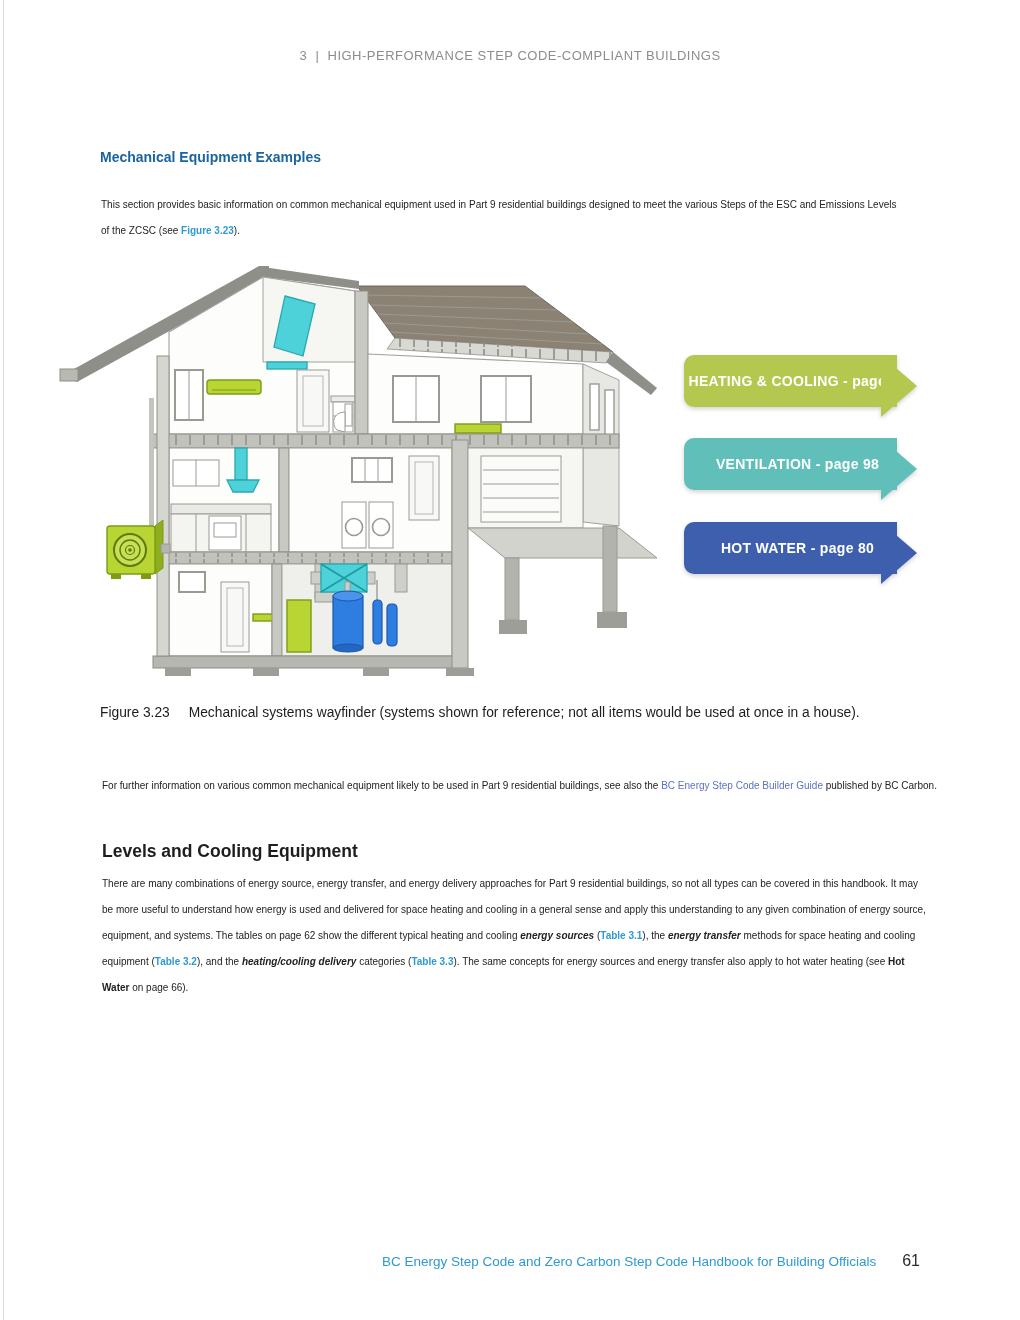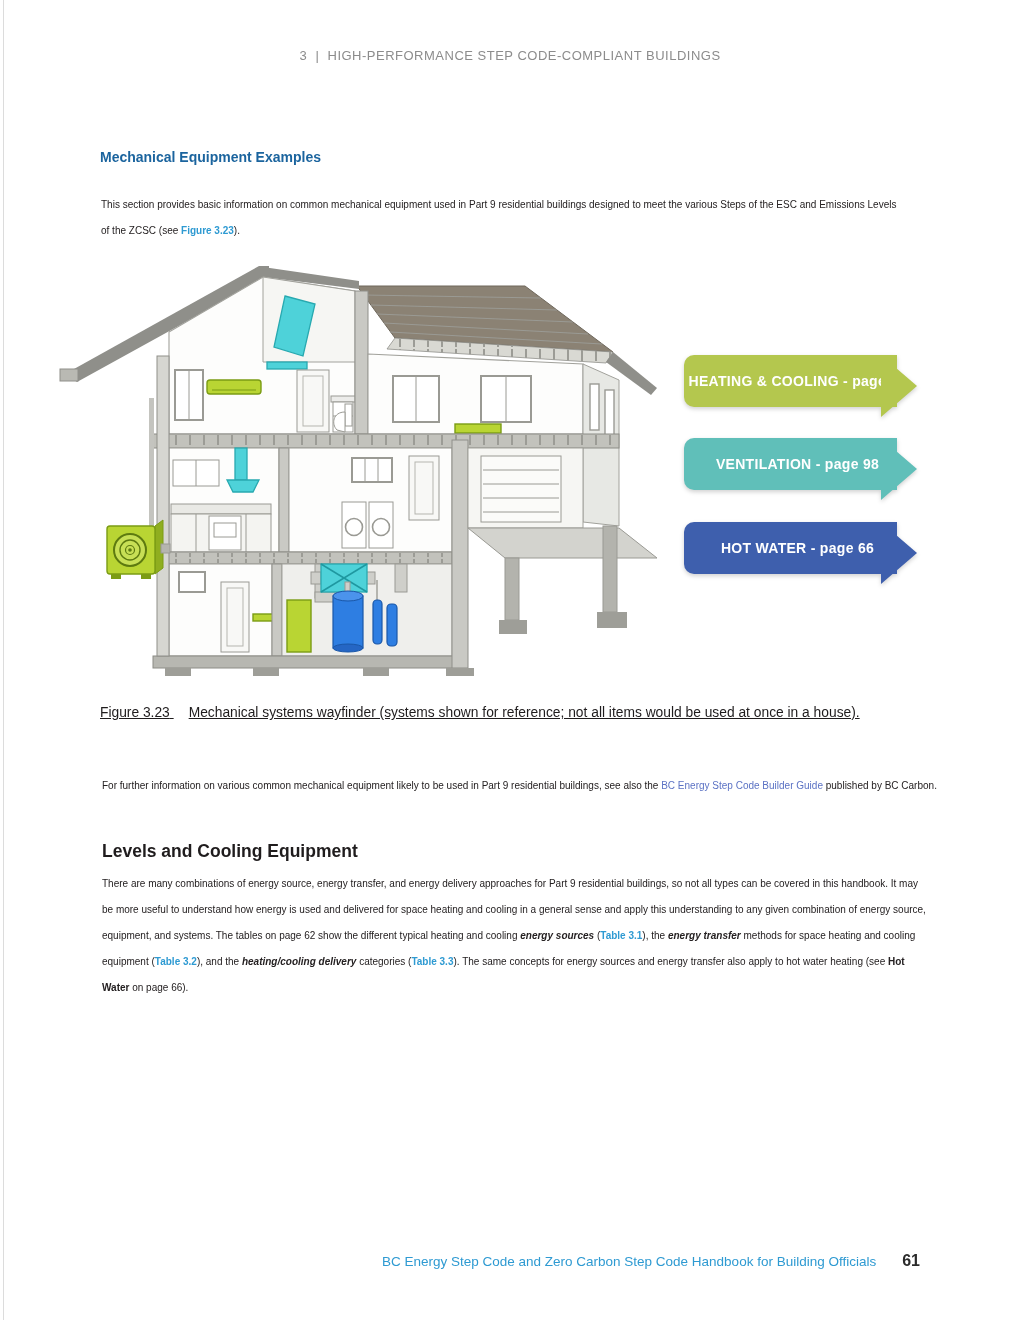--- a/index.html
+++ b/index.html
@@ -24,21 +24,21 @@
   #further-para{left:102px;top:763px;width:838px;}
   #hc-para{left:102px;top:861px;width:824px;}
   .seg-link{color:var(--link-blue,#2e9ad2);font-weight:600;}
   .seg-guide{color:var(--guide-link,#5b72c4);}
   .seg-bi{font-weight:700;font-style:italic;}
   .seg-b{font-weight:700;}
   .subsection-title{
     position:absolute;left:102px;top:826px;
     font-size:17.5px;font-weight:700;color:#1f1c1d;
   }
-  .figure-caption{position:absolute;left:100px;top:705px;font-size:13.8px;color:#1f1c1d;text-decoration:underline;}
+  .figure-caption{position:absolute;left:100px;top:705px;font-size:13.8px;color:#1f1c1d;}
   .figure-caption .cap-text{margin-left:15px;}
   
   .arrow{position:absolute;left:668px;height:62px;filter:drop-shadow(0 2px 2px rgba(0,0,0,.18));}
   .arrow-body{
     position:absolute;left:0;top:0;width:213px;height:52px;
     background:currentColor;border-radius:10px 0 0 10px;
     display:flex;align-items:center;justify-content:center;margin-left:16px;
   }
   .arrow-tip{
     position:absolute;left:213px;top:0;width:0;height:0;
@@ -48,21 +48,21 @@
   .arrow-label{
     color:#ffffff;font-size:14px;font-weight:700;letter-spacing:.3px;white-space:nowrap;
     padding-left:14px;
   }
   #arrow-0{top:355px;} #arrow-1{top:438px;} #arrow-2{top:522px;}
   .page-footer{
     position:absolute;left:100px;top:1252px;width:820px;
     display:flex;justify-content:flex-end;align-items:baseline;
   }
   .footer-title{font-size:13.5px;color:var(--link-blue,#2e9ad2);}
-  .footer-page-num{font-size:16px;font-weight:700;color:#2b2b2b;margin-left:26px;}
+  .footer-page-num{font-size:16px;font-weight:400;color:#2b2b2b;margin-left:26px;}
   
   #house-figure{position:absolute;left:57px;top:264px;width:606px;height:414px;}
   .eq-green{fill:var(--eq-green,#b9d533);stroke:#7b9c14;stroke-width:1.4;}
   .eq-teal{fill:var(--eq-teal,#4ed2d9);stroke:#28a9b0;stroke-width:1.3;}
   .eq-blue{fill:var(--eq-blue,#2e7ee2);stroke:#1a57a8;stroke-width:1.2;}
   .wallline{fill:#fdfdfc;stroke:#a2a29c;stroke-width:1.1;}
   .cutwall{fill:#c9c9c4;stroke:#8f8f8a;stroke-width:1;}
   .slab{fill:#c2c2bc;stroke:#8c8c86;stroke-width:1;}
   .win{fill:#ffffff;stroke:#9a9a94;stroke-width:2;}
   .thin{stroke:#9a9a94;stroke-width:1;fill:none;}
@@ -249,21 +249,21 @@
   <div class="arrow-tip"></div>
 </div>
 <div class="arrow" id="arrow-1" style="color: rgb(96, 191, 185);">
   <div class="arrow-body">
     <span class="arrow-label">VENTILATION - page 98</span>
   </div>
   <div class="arrow-tip"></div>
 </div>
 <div class="arrow" id="arrow-2" style="color: rgb(62, 95, 173);">
   <div class="arrow-body">
-    <span class="arrow-label">HOT WATER - page 66</span>
+    <span class="arrow-label">HOT WATER - page 80</span>
   </div>
   <div class="arrow-tip"></div>
 </div>
 
 <div class="figure-caption">
   <span class="cap-label">Figure 3.23</span>
   <span class="cap-text">Mechanical systems wayfinder (systems shown for reference; not all items would be used at once in a house).</span>
 </div>
 
 <p class="para" id="further-para"><span class="seg-plain">For further information on various common mechanical equipment likely to be used in Part 9 residential buildings, see also the </span><span class="seg-guide">BC Energy Step Code Builder Guide</span><span class="seg-plain"> published by BC Carbon.</span></p>

